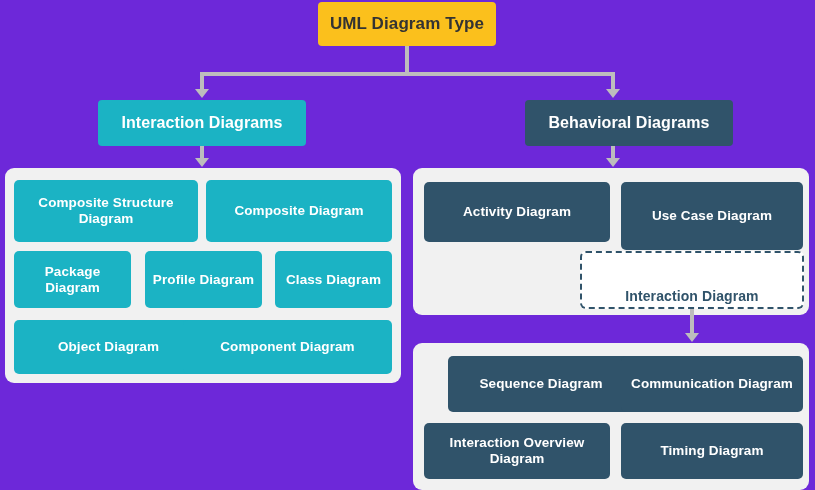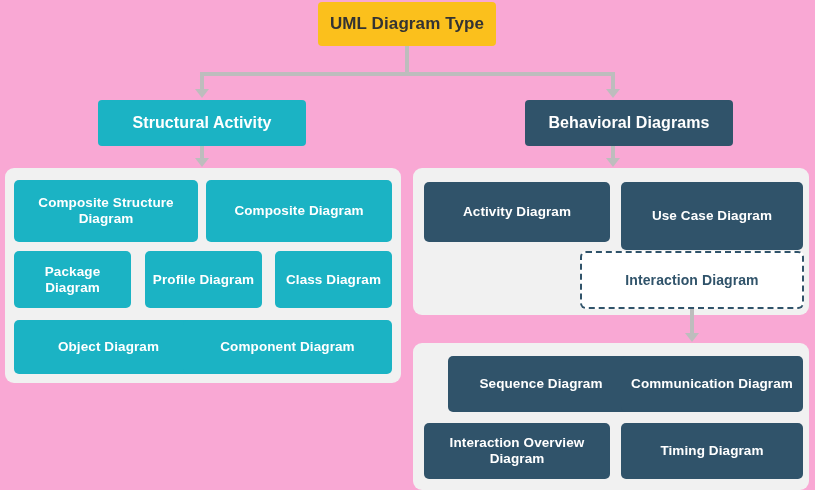--- a/index.html
+++ b/index.html
@@ -7,21 +7,21 @@
     padding: 0;
     background: #ffffff;
   }
   body {
     font-family: "Liberation Sans", sans-serif;
   }
   #canvas {
     position: relative;
     width: 815px;
     height: 490px;
-    background: #f9a8d4;
+    background: #6d28d9;
     overflow: hidden;
   }
 
   
   .node {
     position: absolute;
     box-sizing: border-box;
     display: flex;
     align-items: center;
     justify-content: center;
@@ -54,20 +54,21 @@
   .node.leaf {
     font-size: 13.5px;
   }
   .node.dashed {
     background: #ffffff;
     color: #30536A;
     border: 2.5px dashed #30536A;
     border-radius: 6px;
     font-size: 14px;
     font-weight: bold;
+    align-items: flex-end;
   }
 
   
   .panel {
     position: absolute;
     box-sizing: border-box;
     background: #F1F1F1;
     border-radius: 9px;
   }
 
@@ -99,21 +100,21 @@
   <div class="conn v" style="left:405px; top:46px; height:28px;"></div>
   <div class="conn h" style="left:200px; top:72px; width:414px;"></div>
 
   <div class="conn v" style="left:200px; top:72px; height:19px;"></div>
   <div class="arrowhead" style="left:195px; top:89px;"></div>
 
   <div class="conn v" style="left:611px; top:72px; height:19px;"></div>
   <div class="arrowhead" style="left:606px; top:89px;"></div>
 
   <div class="node teal header" style="left:98px; top:100px; width:208px; height:46px;">
-    <span>Structural Activity</span>
+    <span>Interaction Diagrams</span>
   </div>
 
   <div class="node navy header" style="left:525px; top:100px; width:208px; height:46px;">
     <span>Behavioral Diagrams</span>
   </div>
 
   <div class="conn v" style="left:200px; top:146px; height:14px;"></div>
   <div class="arrowhead" style="left:195px; top:158px;"></div>
 
   <div class="conn v" style="left:611px; top:146px; height:14px;"></div>

